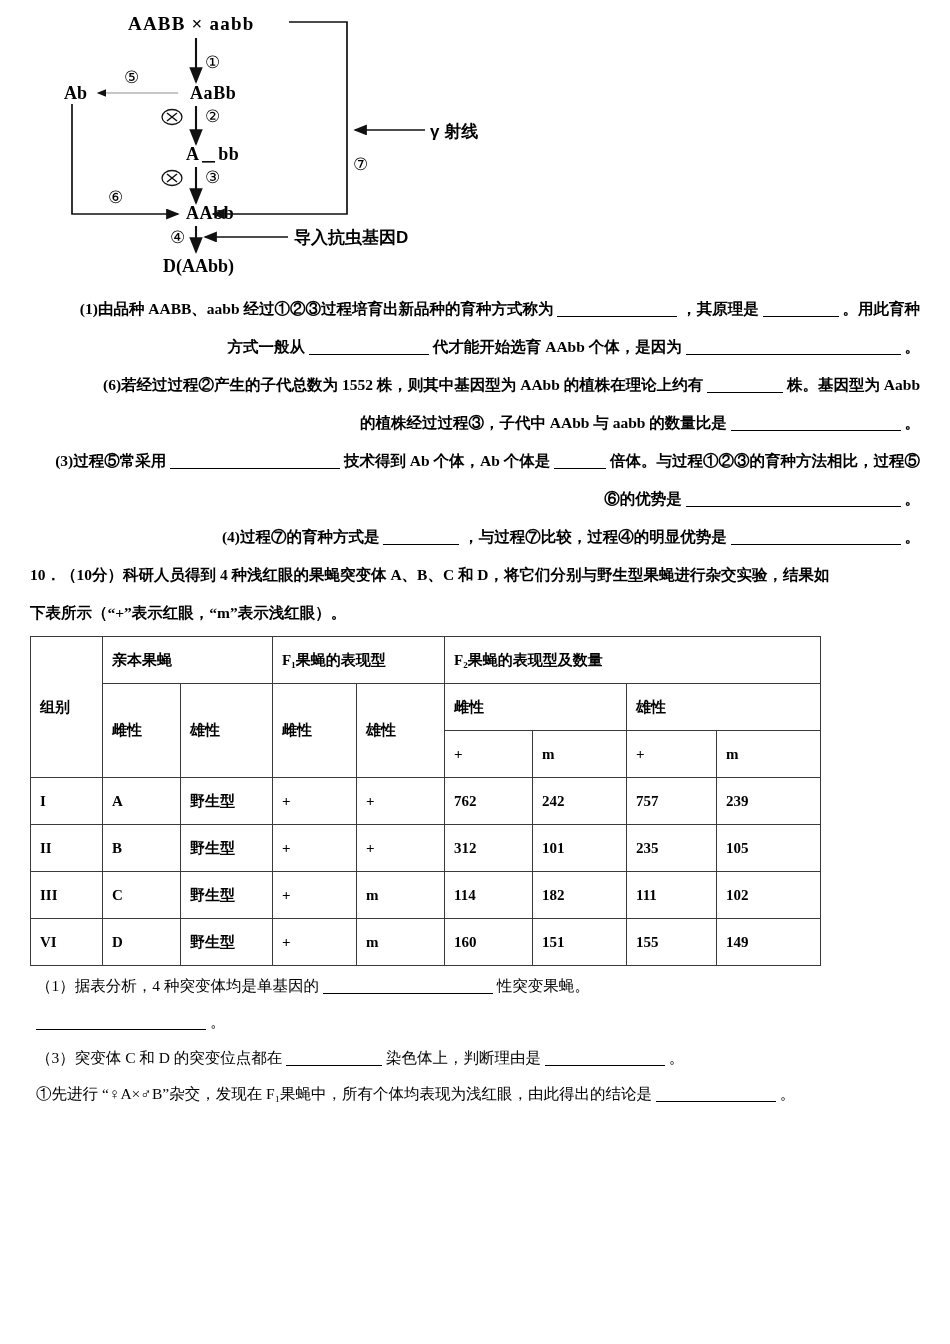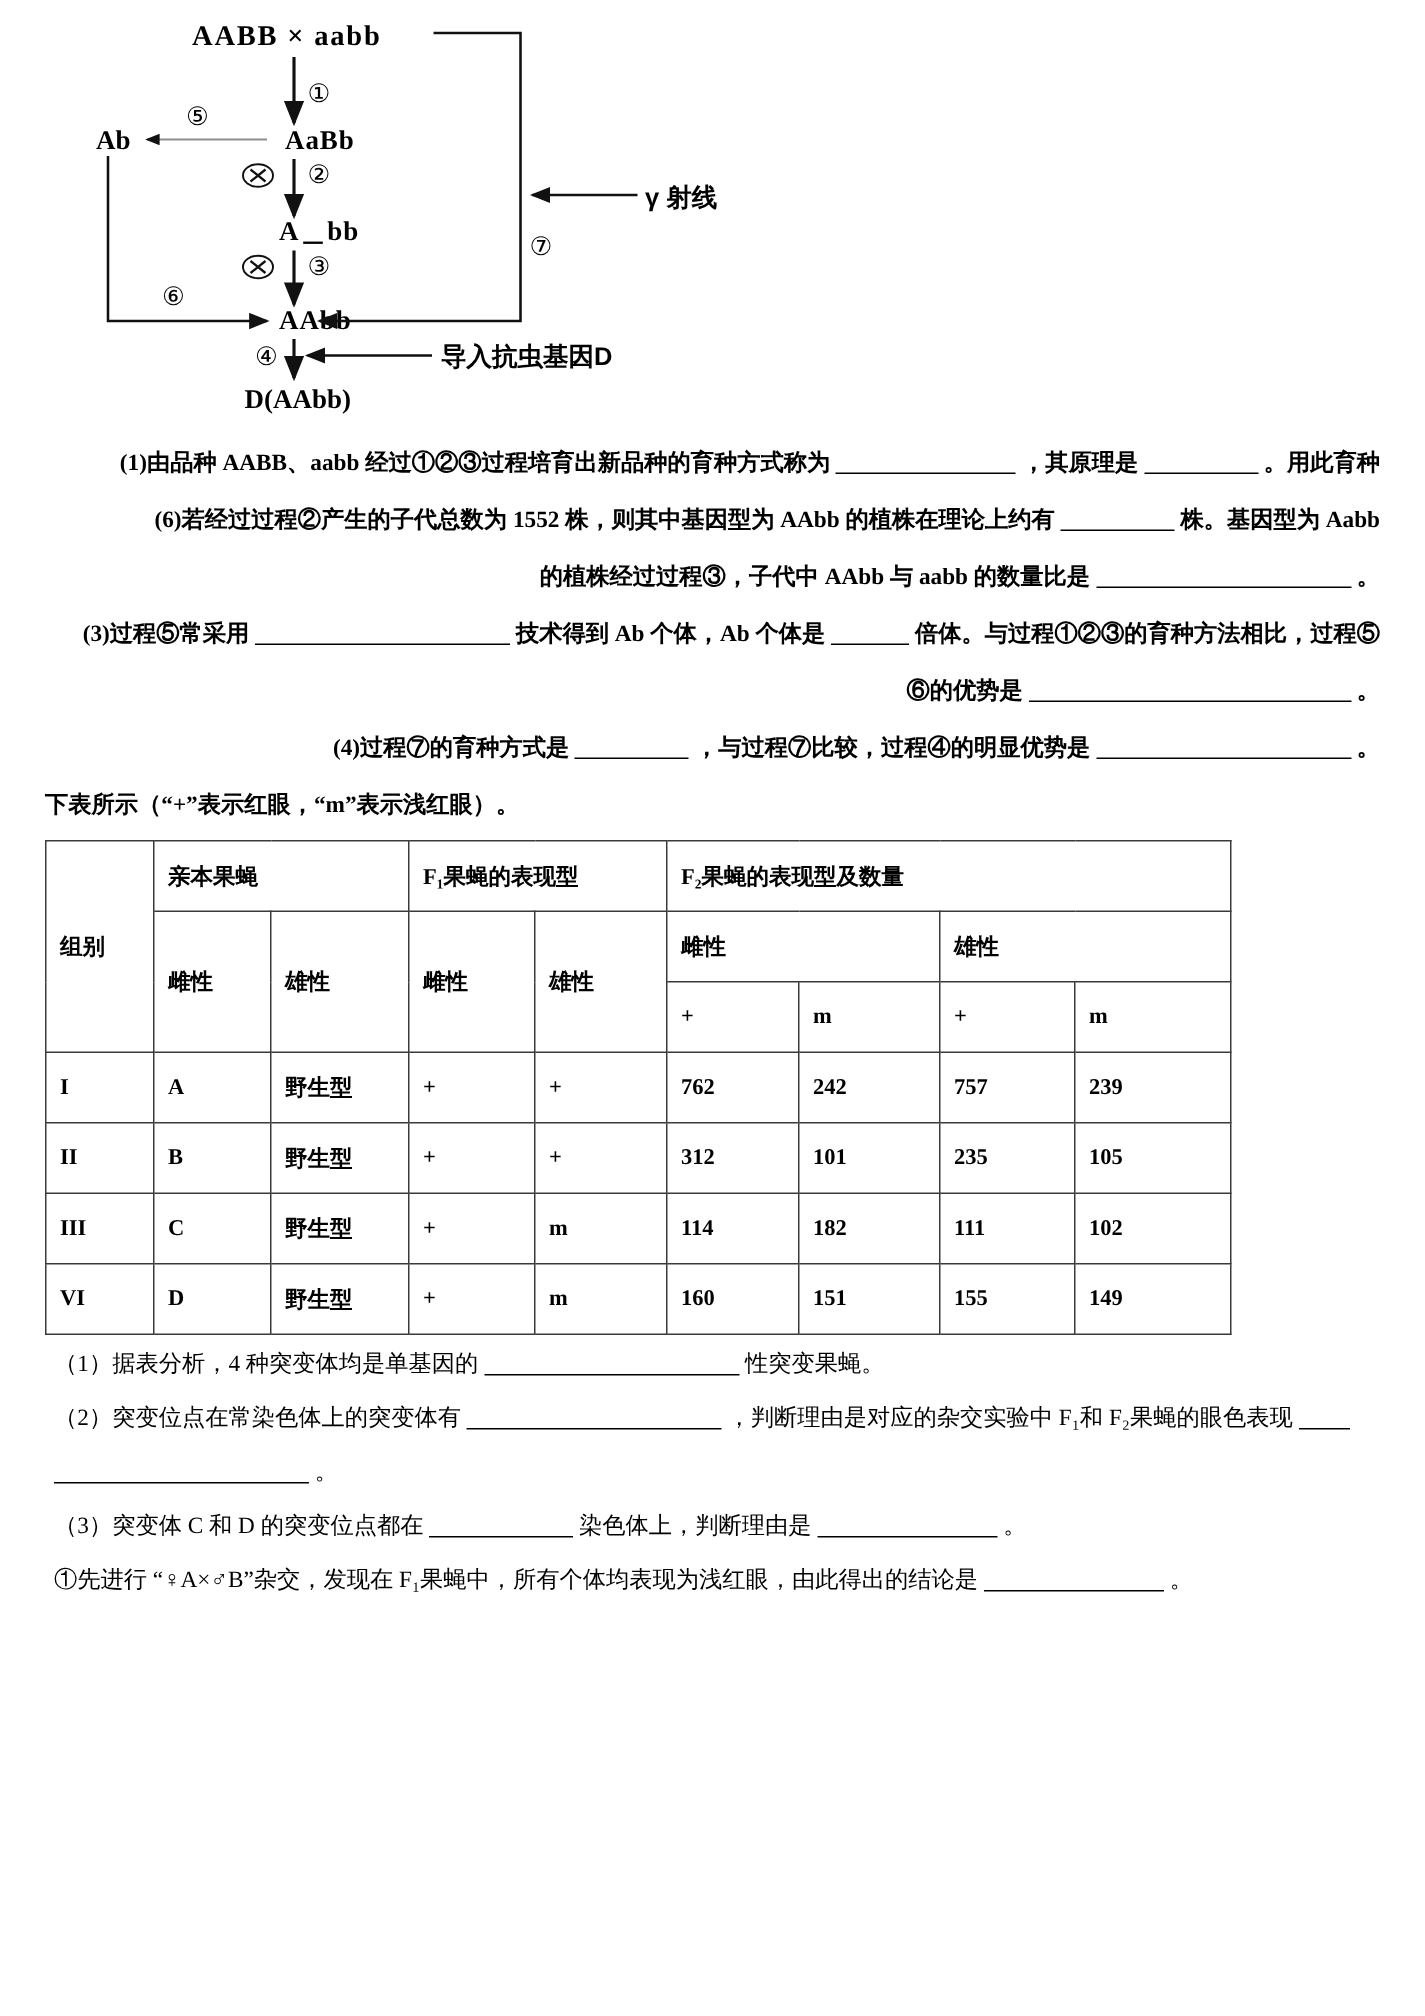--- a/index.html
+++ b/index.html
@@ -159,20 +159,27 @@
   <div class="qtext qtext-block">
 
     <div class="qline">
       <span>(1)由品种 AABB、aabb 经过①②③过程培育出新品种的育种方式称为</span>
       <span class="blank b-xl"></span>
       <span>，其原理是</span>
       <span class="blank b-md"></span>
       <span>。用此育种</span>
     </div>
 
+    <div class="qline">
+      <span>方式一般从</span>
+      <span class="blank b-xl"></span>
+      <span>代才能开始选育 AAbb 个体，是因为</span>
+      <span class="blank b-xxxl"></span>
+      <span>。</span>
+    </div>
 
     <div class="qline">
       <span>(6)若经过过程②产生的子代总数为 1552 株，则其中基因型为 AAbb 的植株在理论上约有</span>
       <span class="blank b-md"></span>
       <span>株。基因型为 Aabb</span>
     </div>
 
     <div class="qline">
       <span>的植株经过过程③，子代中 AAbb 与 aabb 的数量比是</span>
       <span class="blank b-xxl"></span>
@@ -196,20 +203,23 @@
     <div class="qline">
       <span>(4)过程⑦的育种方式是</span>
       <span class="blank b-md"></span>
       <span>，与过程⑦比较，过程④的明显优势是</span>
       <span class="blank b-xxl"></span>
       <span>。</span>
     </div>
   </div>
 
   <div class="p10">
+    <div class="qline">
+      <span class="num">10．</span><span>（10分）</span><span>科研人员得到 4 种浅红眼的果蝇突变体 A、B、C 和 D，将它们分别与野生型果蝇进行杂交实验，结果如</span>
+    </div>
     <div class="qline">
       <span>下表所示（“+”表示红眼，“m”表示浅红眼）。</span>
     </div>
   </div>
 
   <div class="tbl-wrap">
     <table class="exam">
       <colgroup>
         <col style="width:72px">
         <col style="width:78px">
@@ -293,26 +303,20 @@
   </div>
 
   <div class="qbottom">
 
     <div class="qline">
       <span>（1）据表分析，4 种突变体均是单基因的</span>
       <span class="blank b-xxl"></span>
       <span>性突变果蝇。</span>
     </div>
 
-    <div class="qline">
-      <span>（2）突变位点在常染色体上的突变体有</span>
-      <span class="blank b-xxl"></span>
-      <span>，判断理由是对应的杂交实验中 F₁和 F₂果蝇的眼色表现</span>
-      <span class="blank b-xs"></span>
-    </div>
 
     <div class="qline">
       <span class="blank b-xxl"></span>
       <span>。</span>
     </div>
 
     <div class="qline">
       <span>（3）突变体 C 和 D 的突变位点都在</span>
       <span class="blank b-lg"></span>
       <span>染色体上，判断理由是</span>

